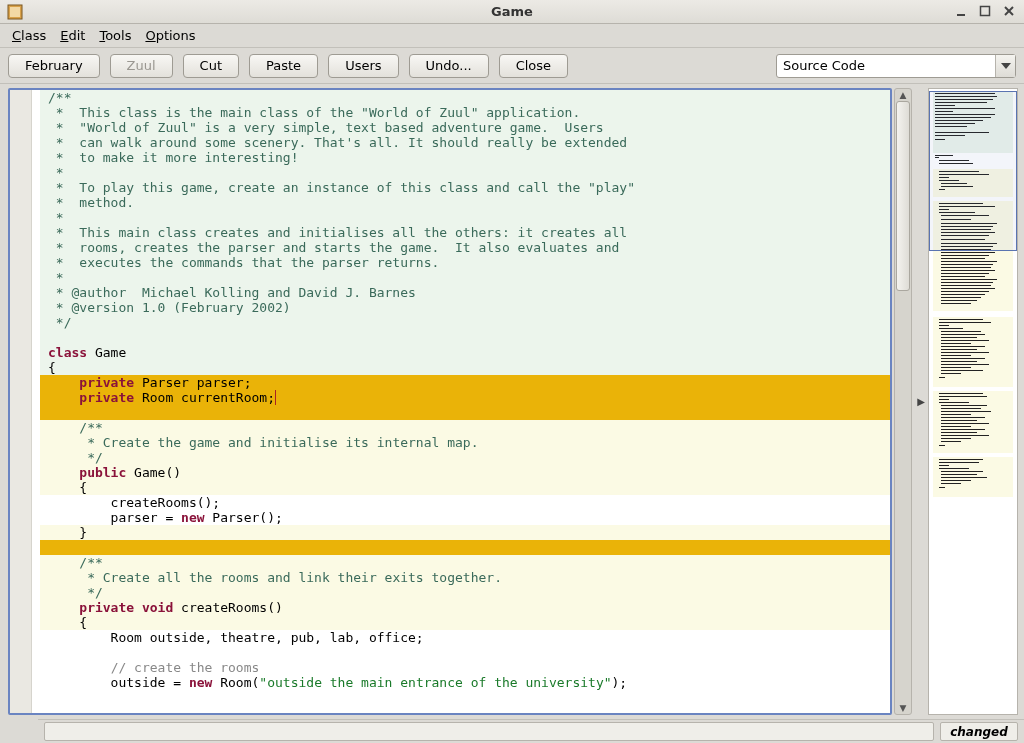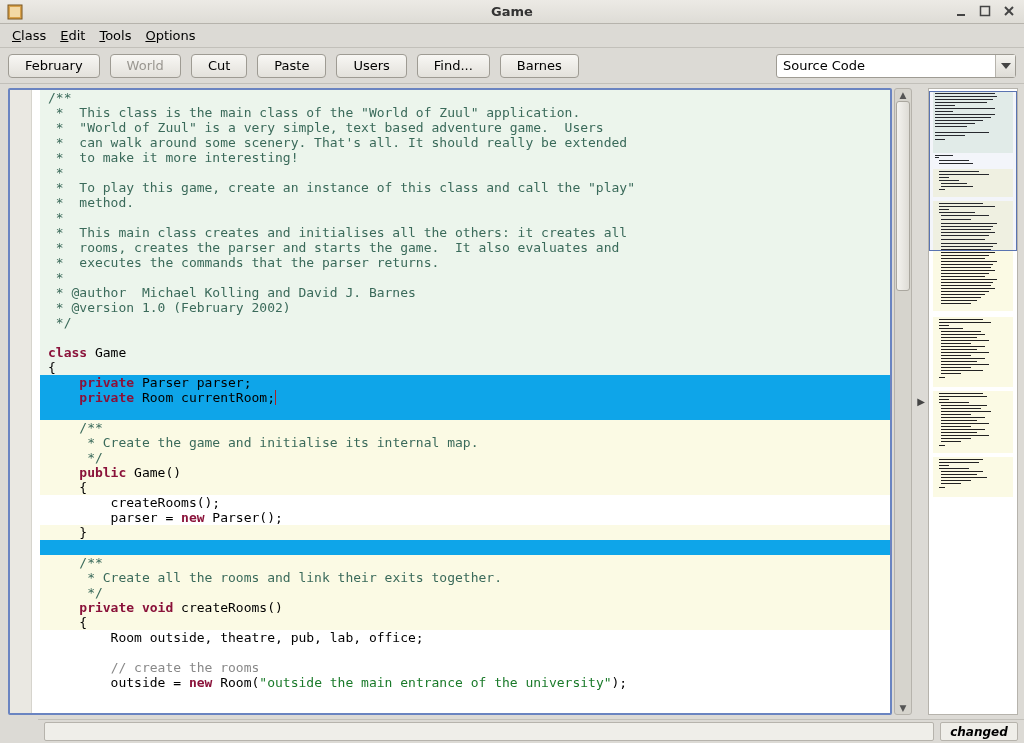--- a/index.html
+++ b/index.html
@@ -143,21 +143,21 @@
     background: #fff;
     font-family: "DejaVu Sans Mono", "Liberation Mono", monospace;
     font-size: 13px;
     line-height: 15px;
     white-space: pre;
     overflow: hidden;
   }
   .code .row { height: 15px; padding-left: 8px; }
   .bg-javadoc   { background: #ecf5ec; }
   .bg-classhead { background: #ecf5ec; }
-  .bg-white     { background: #0ea5e9; }
+  .bg-white     { background: #eab308; }
   .bg-method    { background: #fbfae4; }
   .bg-body      { background: #ffffff; }
   .tok-comment  { color: #3a6a5a; }
   .tok-keyword  { color: #8a123a; font-weight: bold; }
   .tok-string   { color: #1a7a2a; }
   .tok-linecomm { color: #888; }
   .tok-plain    { color: #000; }
   .caret { border-right: 1px solid #a22; }
 
   .editor-scroll {
@@ -278,26 +278,26 @@
 
 <div class="menubar">
   <div class="menu-item"><span class="ul"></span><span id="m-class"><span style="text-decoration:underline">C</span>lass</span></div>
   <div class="menu-item"><span id="m-edit"><span style="text-decoration:underline">E</span>dit</span></div>
   <div class="menu-item"><span id="m-tools"><span style="text-decoration:underline">T</span>ools</span></div>
   <div class="menu-item"><span id="m-options"><span style="text-decoration:underline">O</span>ptions</span></div>
 </div>
 
 <div class="toolbar">
   <div class="btn">February</div>
-  <div class="btn disabled">World</div>
+  <div class="btn disabled">Zuul</div>
   <div class="btn">Cut</div>
   <div class="btn">Paste</div>
   <div class="btn">Users</div>
-  <div class="btn">Find...</div>
-  <div class="btn">Barnes</div>
+  <div class="btn">Undo...</div>
+  <div class="btn">Close</div>
   <div class="spacer"></div>
   <div class="combo">
     <span>Source Code</span>
     <div class="arrow">
       <svg width="10" height="6">
           <polygon points="0,0 10,0 5,6" fill="#444"></polygon>
         </svg>
     </div>
   </div>
 </div>

